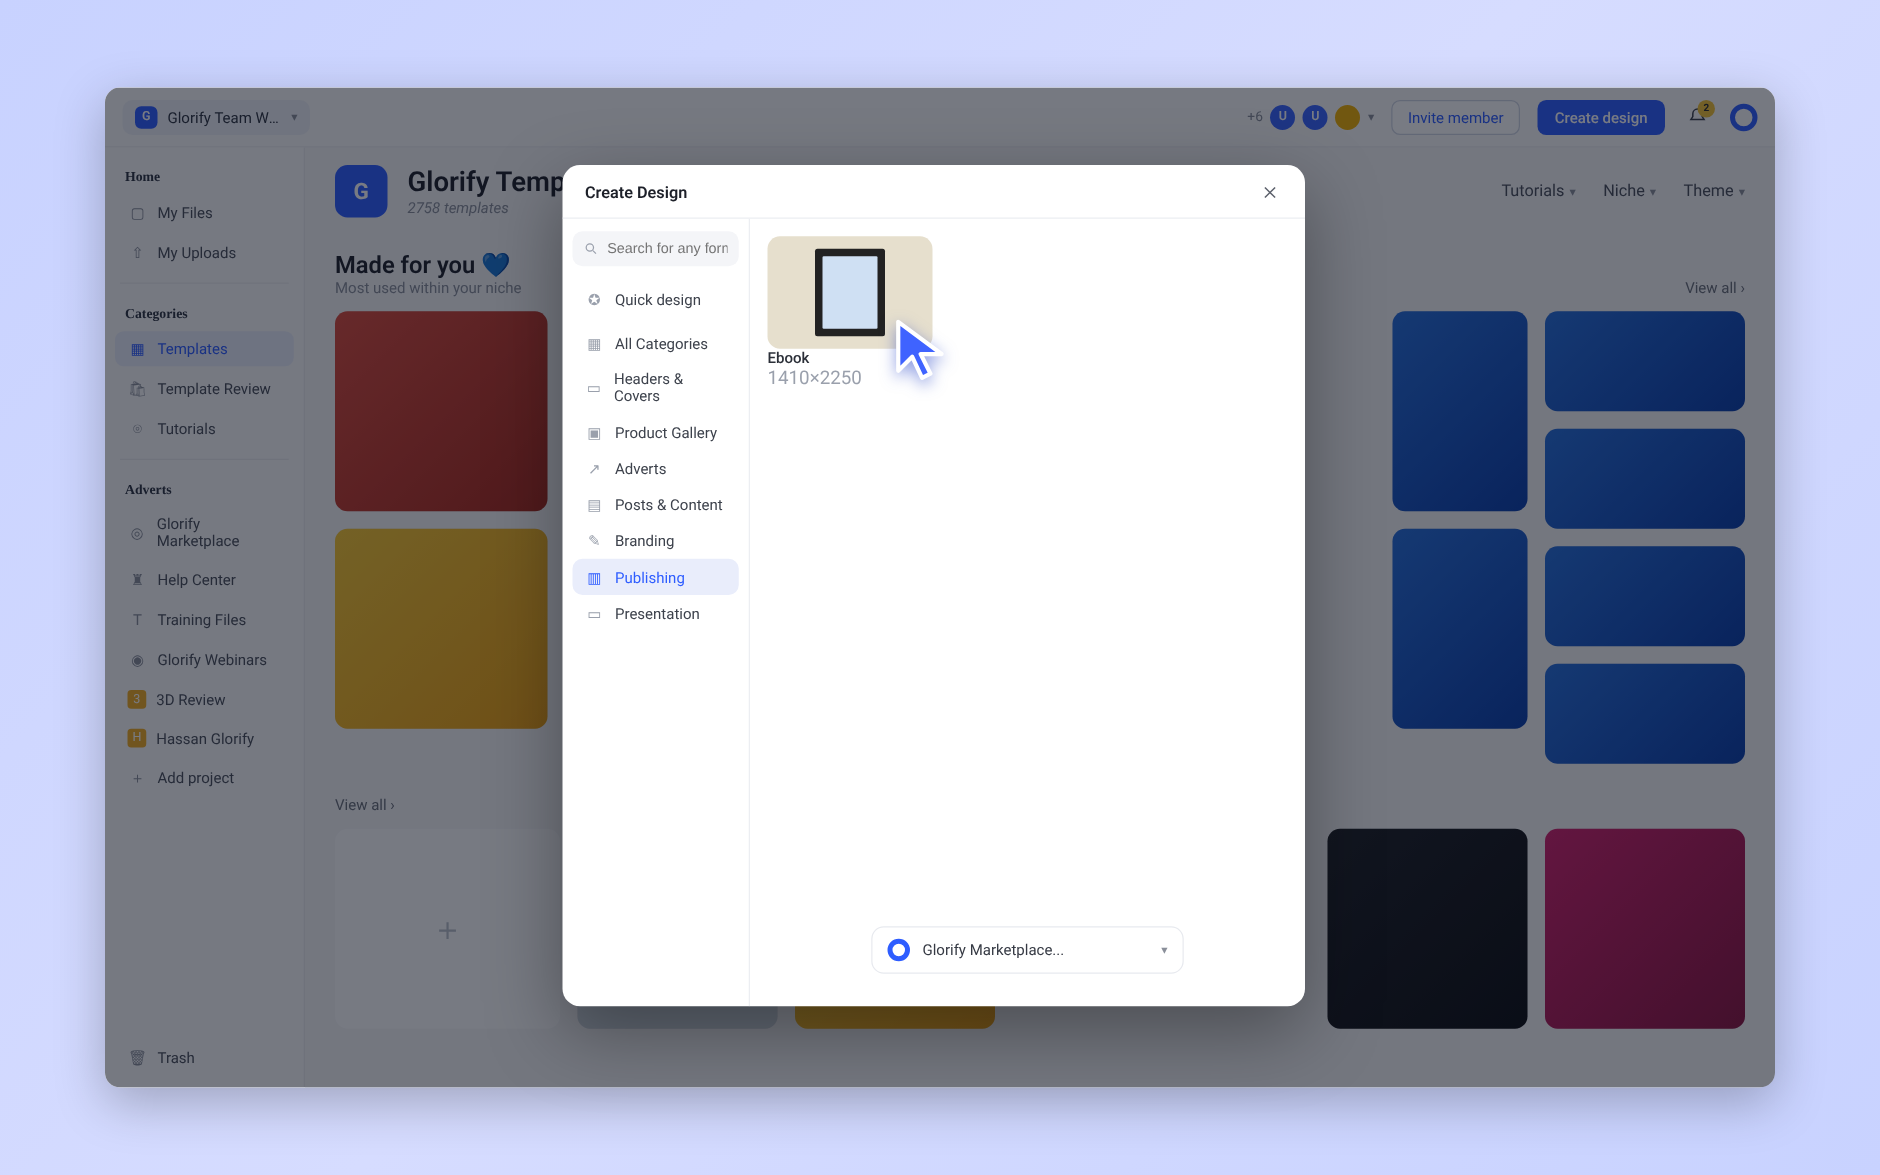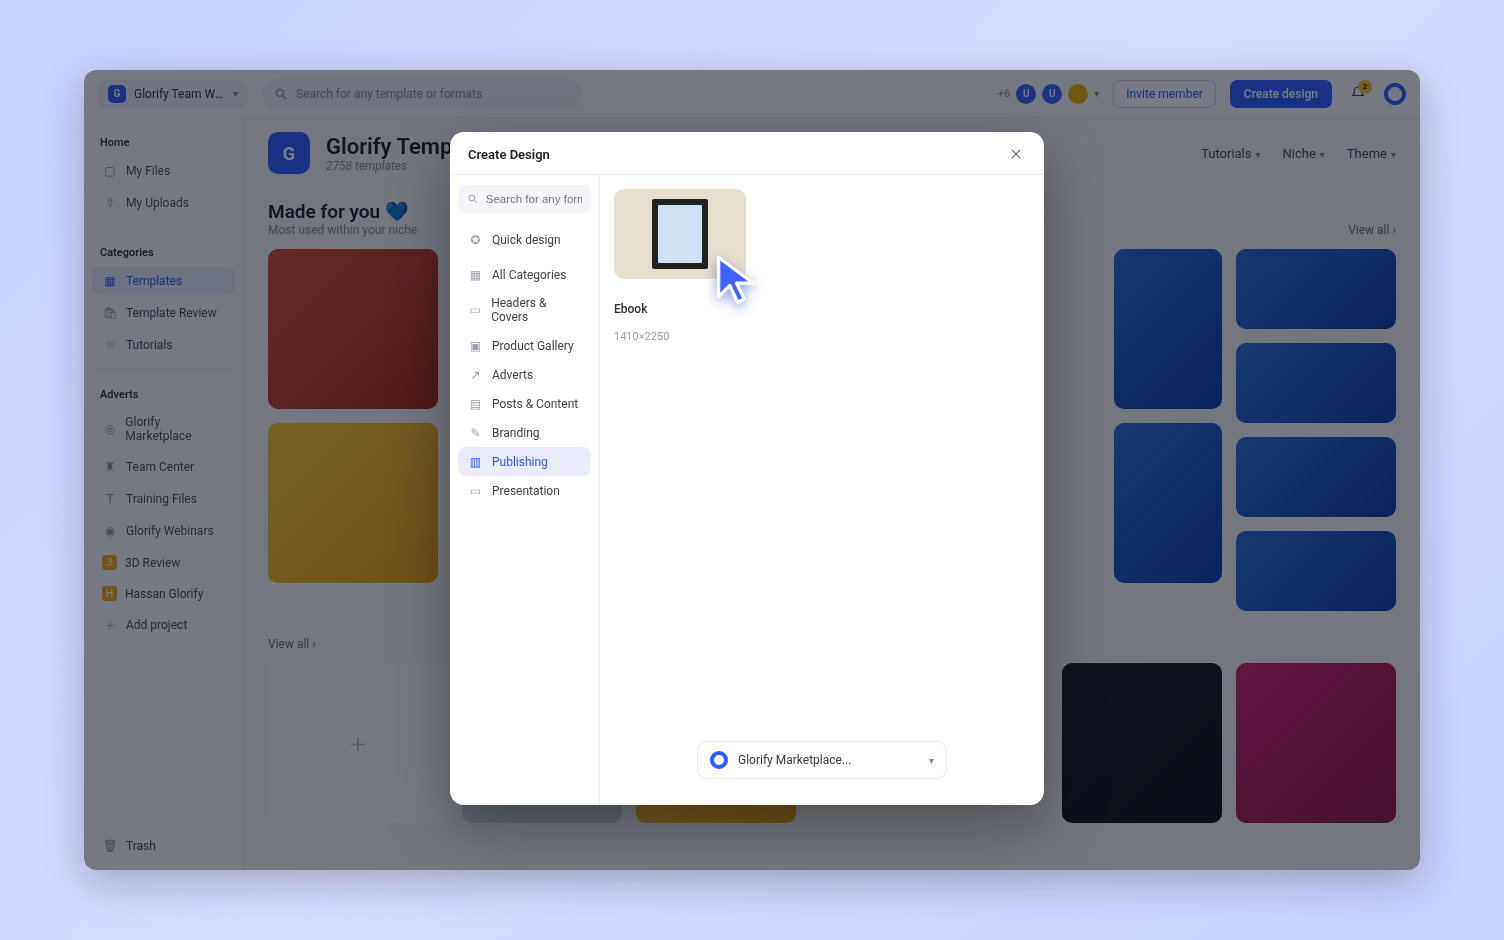--- a/index.html
+++ b/index.html
@@ -83,21 +83,21 @@
   .sidebar {
     width: 160px;
     padding: 10px 8px;
     font-size: 12px;
     color:#3a3f4b;
     border-right: 1px solid #ebebee;
     background:#fafafb;
     display:flex; flex-direction:column; gap:4px;
     position:relative;
   }
-  .sb-head { font-size:11px; font-weight:600; color:#2d3340; padding:8px 8px 4px; }
+  .sb-head { font-size:11px; font-weight:600; color:#2d3340; padding:8px 8px 4px;font-family:Liberation Serif, serif; }
   .sb-item { display:flex; align-items:center; gap:8px; padding:6px 10px; border-radius:7px; color:#4a4f5a;}
   .sb-item.active { background:#e9edfb; color:#2e5dff; }
   .sb-ico { width:16px;height:16px;display:inline-flex;align-items:center;justify-content:center;color:#8a8f9a;font-size:12px;}
   .sb-item.active .sb-ico{color:#2e5dff;}
   .sb-divider{height:1px;background:#ebebee;margin:6px 4px;}
   .sb-trash{margin-top:auto;}
 
   
   .main { flex:1; padding: 14px 24px; overflow:hidden; }
   .hero { display:flex; align-items:center; gap:16px; }
@@ -172,22 +172,22 @@
     width:132px;height:90px;border-radius:10px;background:#e6dfcd;
     display:flex;align-items:center;justify-content:center;
   }
   .thumb .book{
     width:56px;height:70px;border-radius:2px;background:#222;
     display:flex;align-items:center;justify-content:center;
   }
   .thumb .sheet{
     width:44px;height:58px;background:#cfe0f3;border-radius:1px;
   }
-  .tpl-tile .tl{font-size:12px;color:#2b2f38;margin-top:23px;font-weight:500;}
-  .tpl-tile .tdim{font-size:11px;color:#9aa0ac;margin-top:14px;}
+  .tpl-tile .tl{font-size:12px;color:#2b2f38;margin-top:0;font-weight:500;}
+  .tpl-tile .tdim{font-size:15px;color:#9aa0ac;margin-top:0;}
 
   .footer-sel{
     margin:auto auto 12px;
     width:250px;
     border:1px solid #e8eaef;border-radius:10px;
     padding:9px 12px;display:flex;align-items:center;gap:10px;font-size:12px;color:#363a44;
   }
   .footer-sel .sq{width:18px;height:18px;border-radius:50%;border:4px solid #2e5dff;}
   .footer-sel .chev{margin-left:auto;}
 
@@ -204,27 +204,20 @@
 </head>
 <body>
 
 <div class="app-frame">
 
   <div class="topbar">
     <div class="ws-chip">
       <span class="sq">G</span>
       <span class="name">Glorify Team Wor...</span>
       <span class="chev">▾</span>
-    </div>
-    <div class="topsearch">
-      <svg width="14" height="14" viewBox="0 0 24 24">
-          <circle cx="10" cy="10" r="6" fill="none" stroke="#8a8f9a" stroke-width="2"></circle>
-          <line x1="15" y1="15" x2="21" y2="21" stroke="#8a8f9a" stroke-width="2"></line>
-        </svg>
-      <span>Search for any template or formats</span>
     </div>
     <div class="spacer"></div>
     <div class="avatars">
       <span class="av-count">+6</span>
       <span class="av">U</span>
       <span class="av">U</span>
       <span class="av alt"></span>
       <span class="chev">▾</span>
     </div>
     <div class="btn-outline">Invite member</div>
@@ -265,21 +258,21 @@
         <span>Tutorials</span>
       </div>
       <div class="sb-divider"></div>
       <div class="sb-head">Adverts</div>
       <div class="sb-item">
           <span class="sb-ico">◎</span>
           <span>Glorify Marketplace</span>
         </div>
       <div class="sb-item">
           <span class="sb-ico">♜</span>
-          <span>Team Center</span>
+          <span>Help Center</span>
         </div>
       <div class="sb-item">
           <span class="sb-ico">T</span>
           <span>Training Files</span>
         </div>
       <div class="sb-item">
           <span class="sb-ico">◉</span>
           <span>Glorify Webinars</span>
         </div>
       <div class="sb-item">

